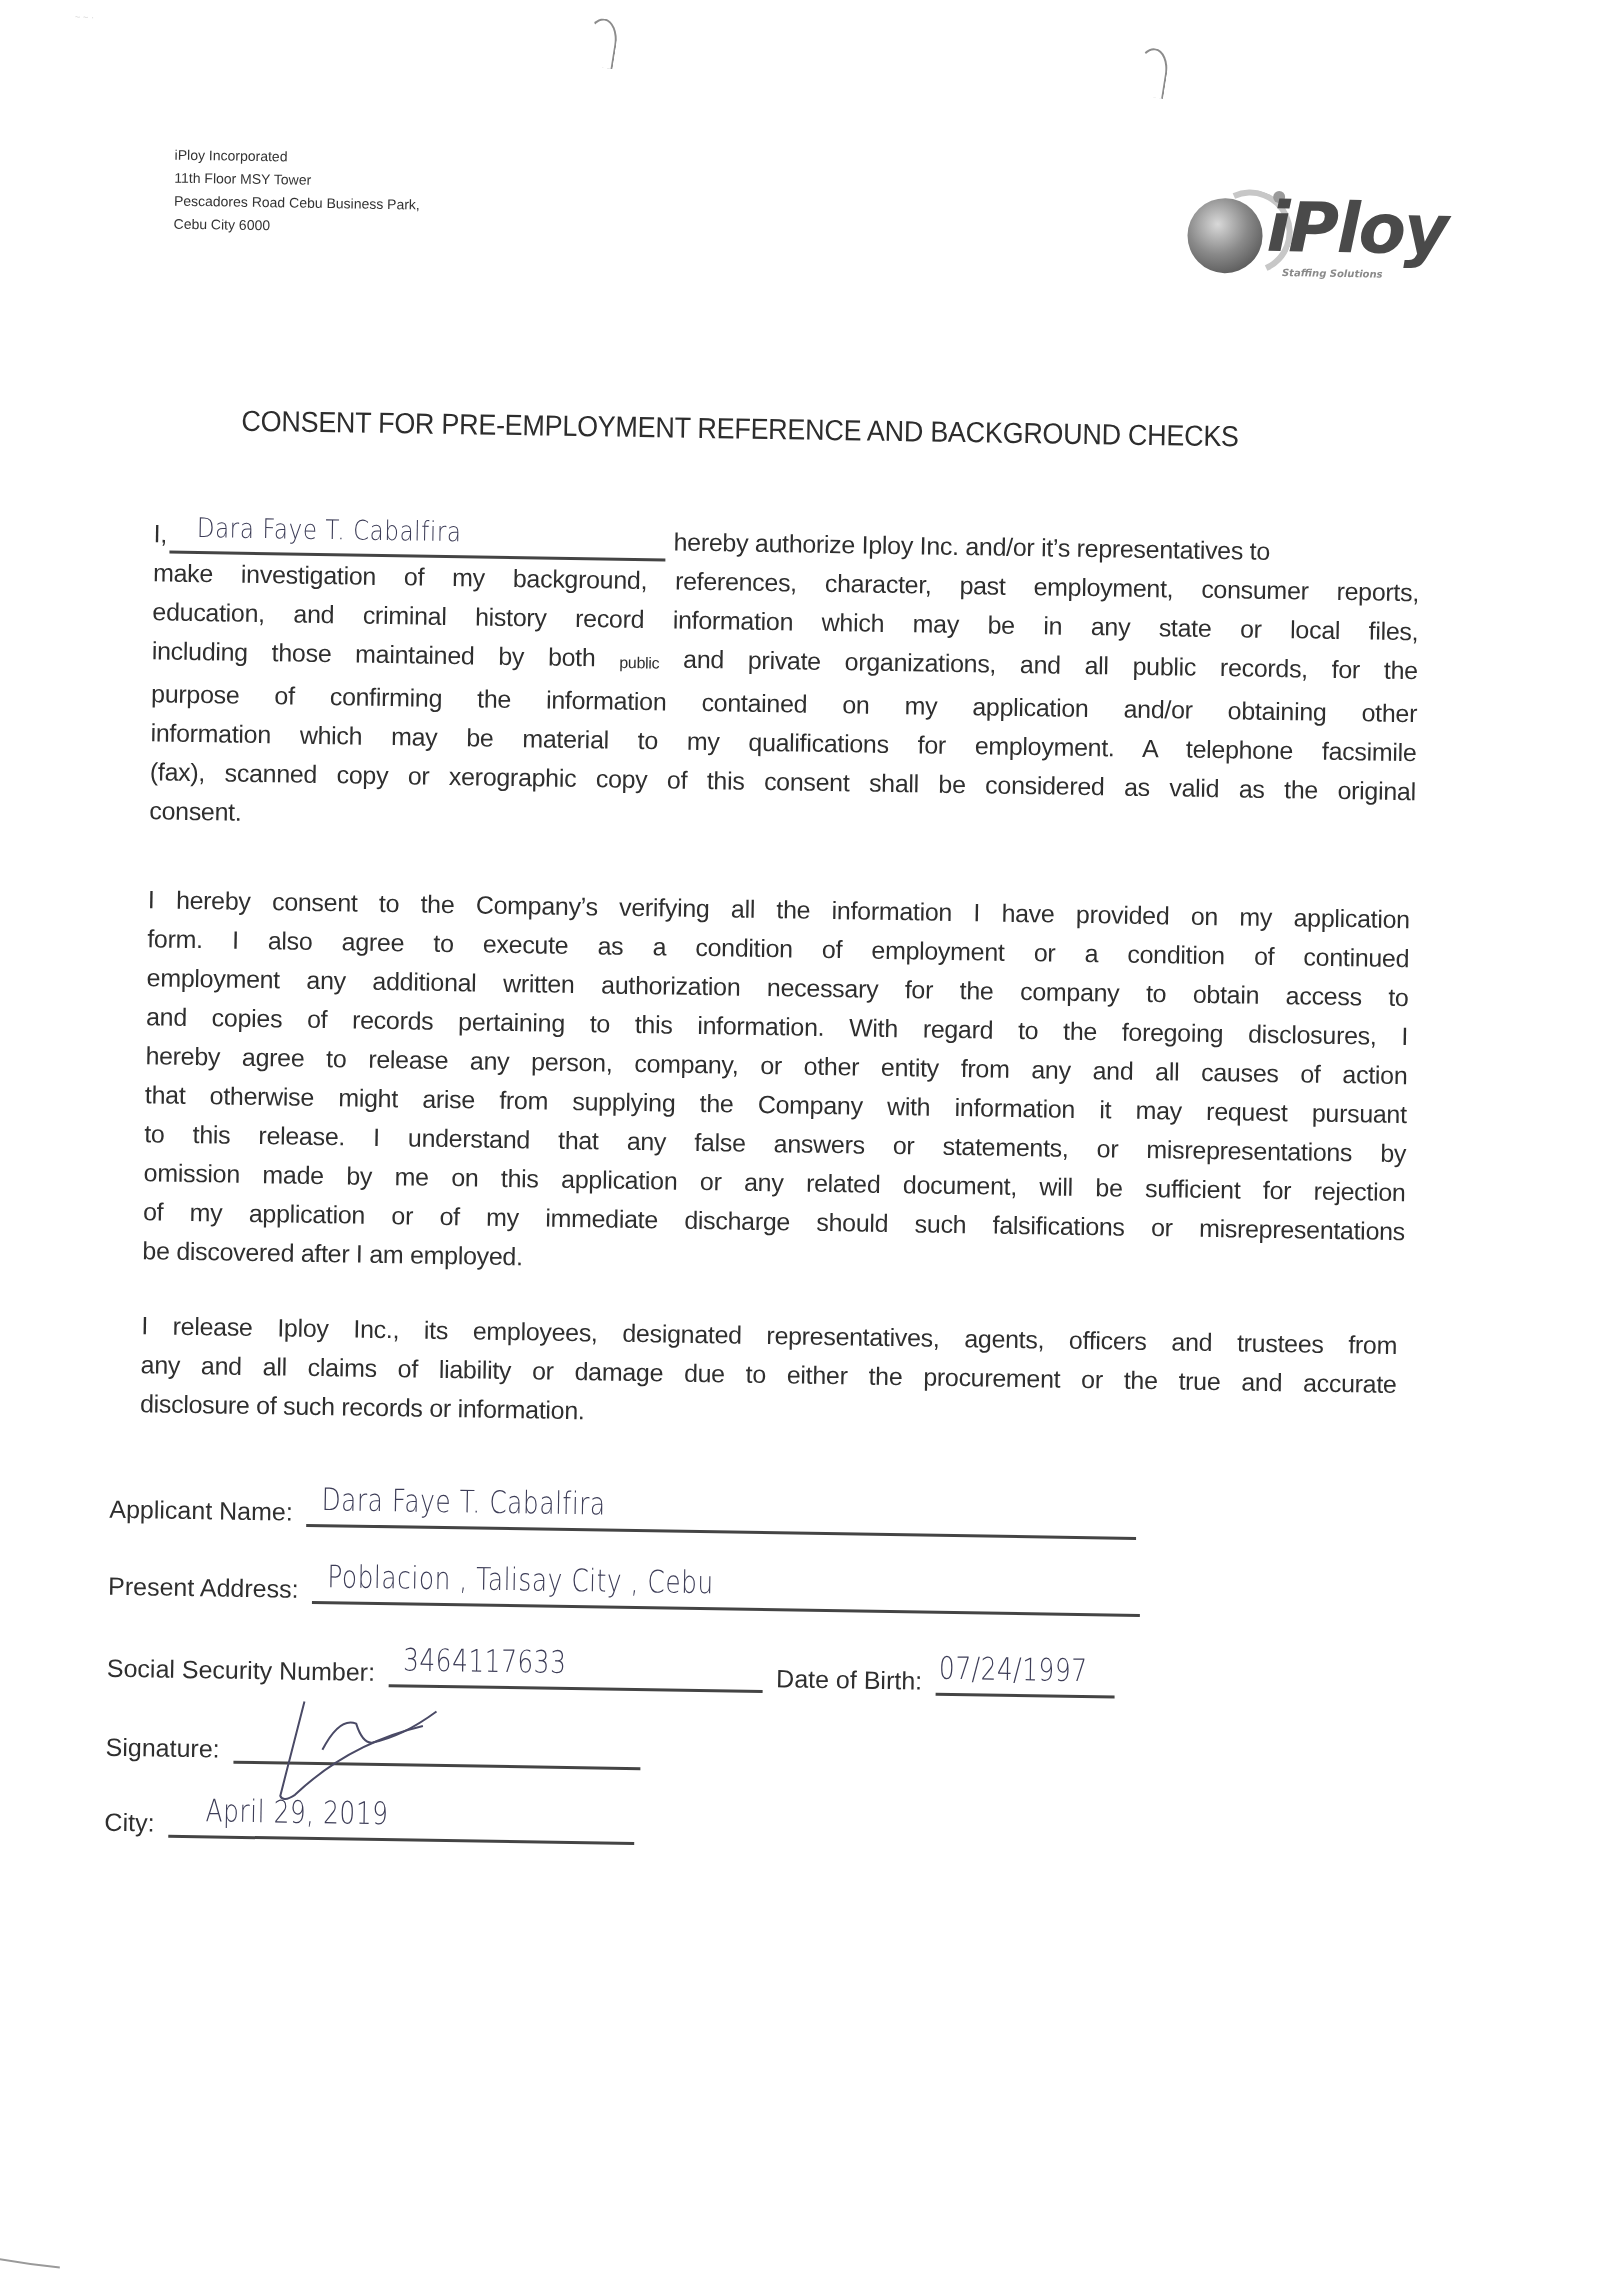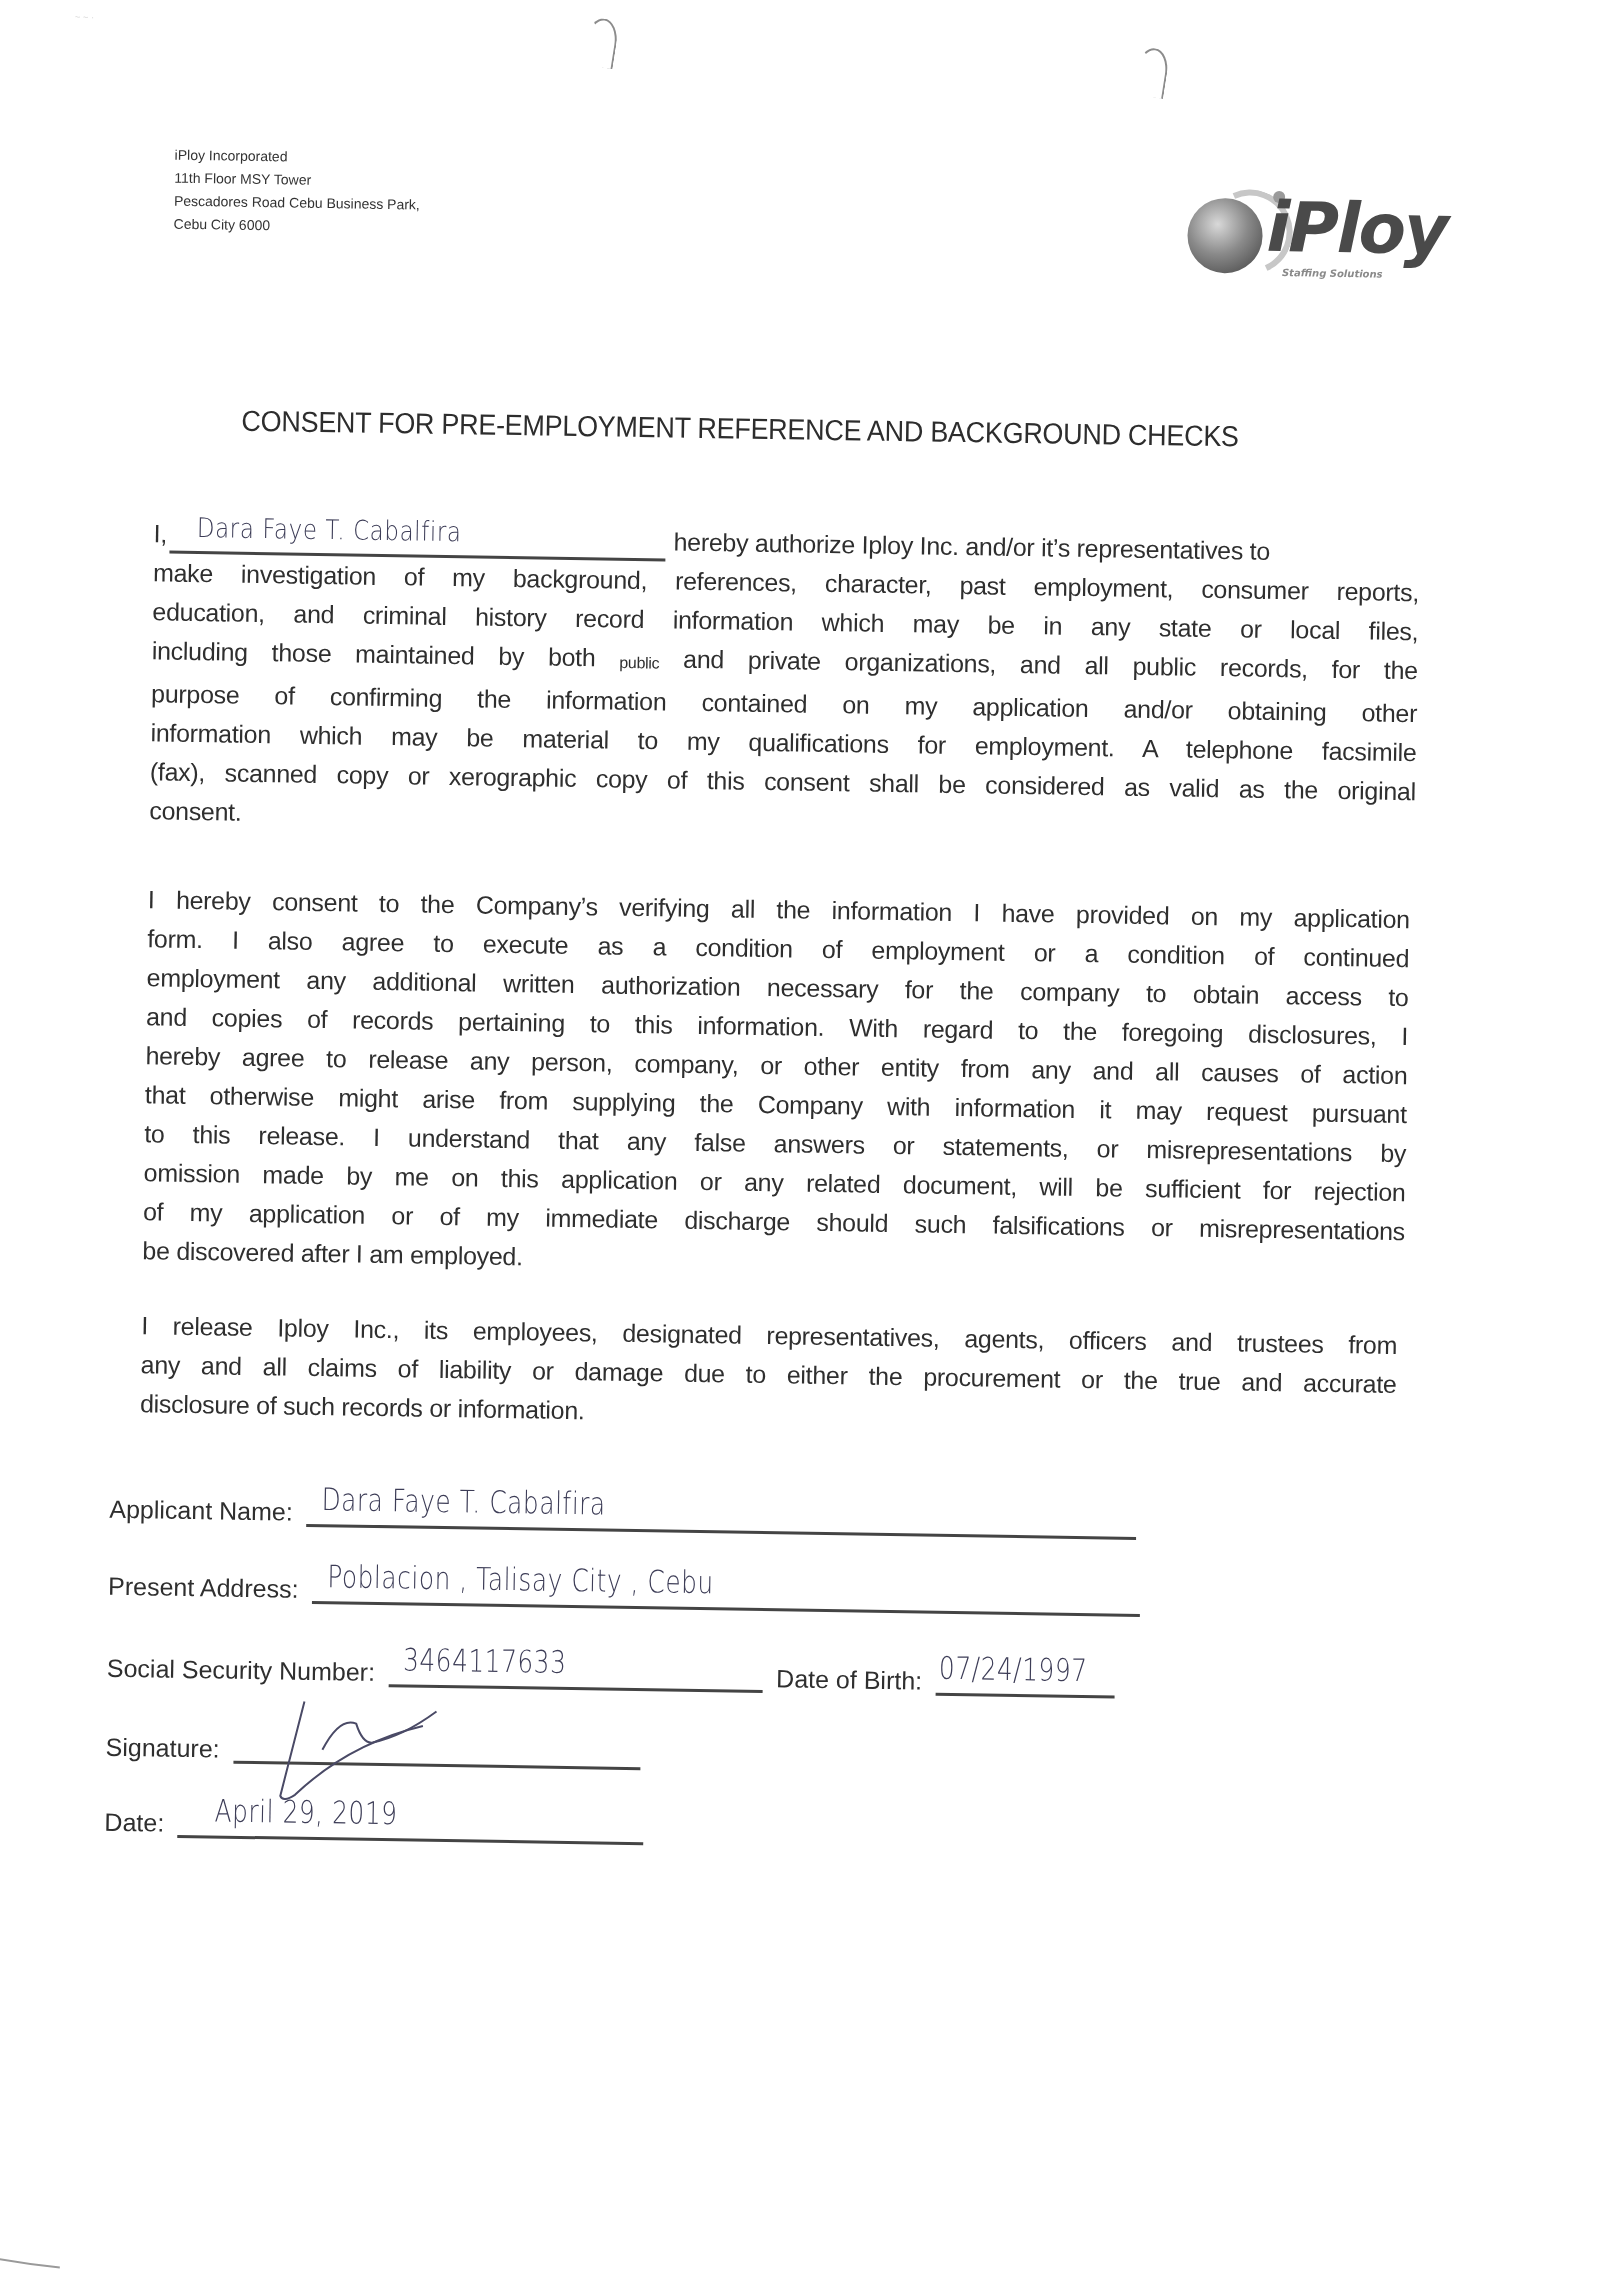--- a/index.html
+++ b/index.html
@@ -130,21 +130,21 @@
     <span class="label">Signature:</span>
     <span class="field" style="width:407px;"><span class="hand"></span></span>
   </div>
 
   <svg class="sig-svg" viewBox="0 0 400 170">
     <path d="M 72 8 L 38 150 Q 42 160 60 148 Q 140 70 250 42" fill="none" stroke="#4a4a66" stroke-width="3"></path>
     <path d="M 100 80 Q 125 30 150 40 Q 160 70 175 68 Q 220 58 270 20" fill="none" stroke="#4a4a66" stroke-width="3"></path>
   </svg>
 
   <div class="form-row" style="top:1797px;">
-    <span class="label">Date:</span>
+    <span class="label">City:</span>
     <span class="field" style="width:466px;"><span class="hand" style="left:37px;">April 29, 2019</span></span>
   </div>
 
   <svg class="artifact" style="left:0;top:2251px;" width="100" height="27" viewBox="0 0 150 40">
     <path d="M 0 6 Q 70 20 140 26" fill="none" stroke="#9a9a9a" stroke-width="3"></path>
   </svg>
 </div>
 
 
 </body></html>

